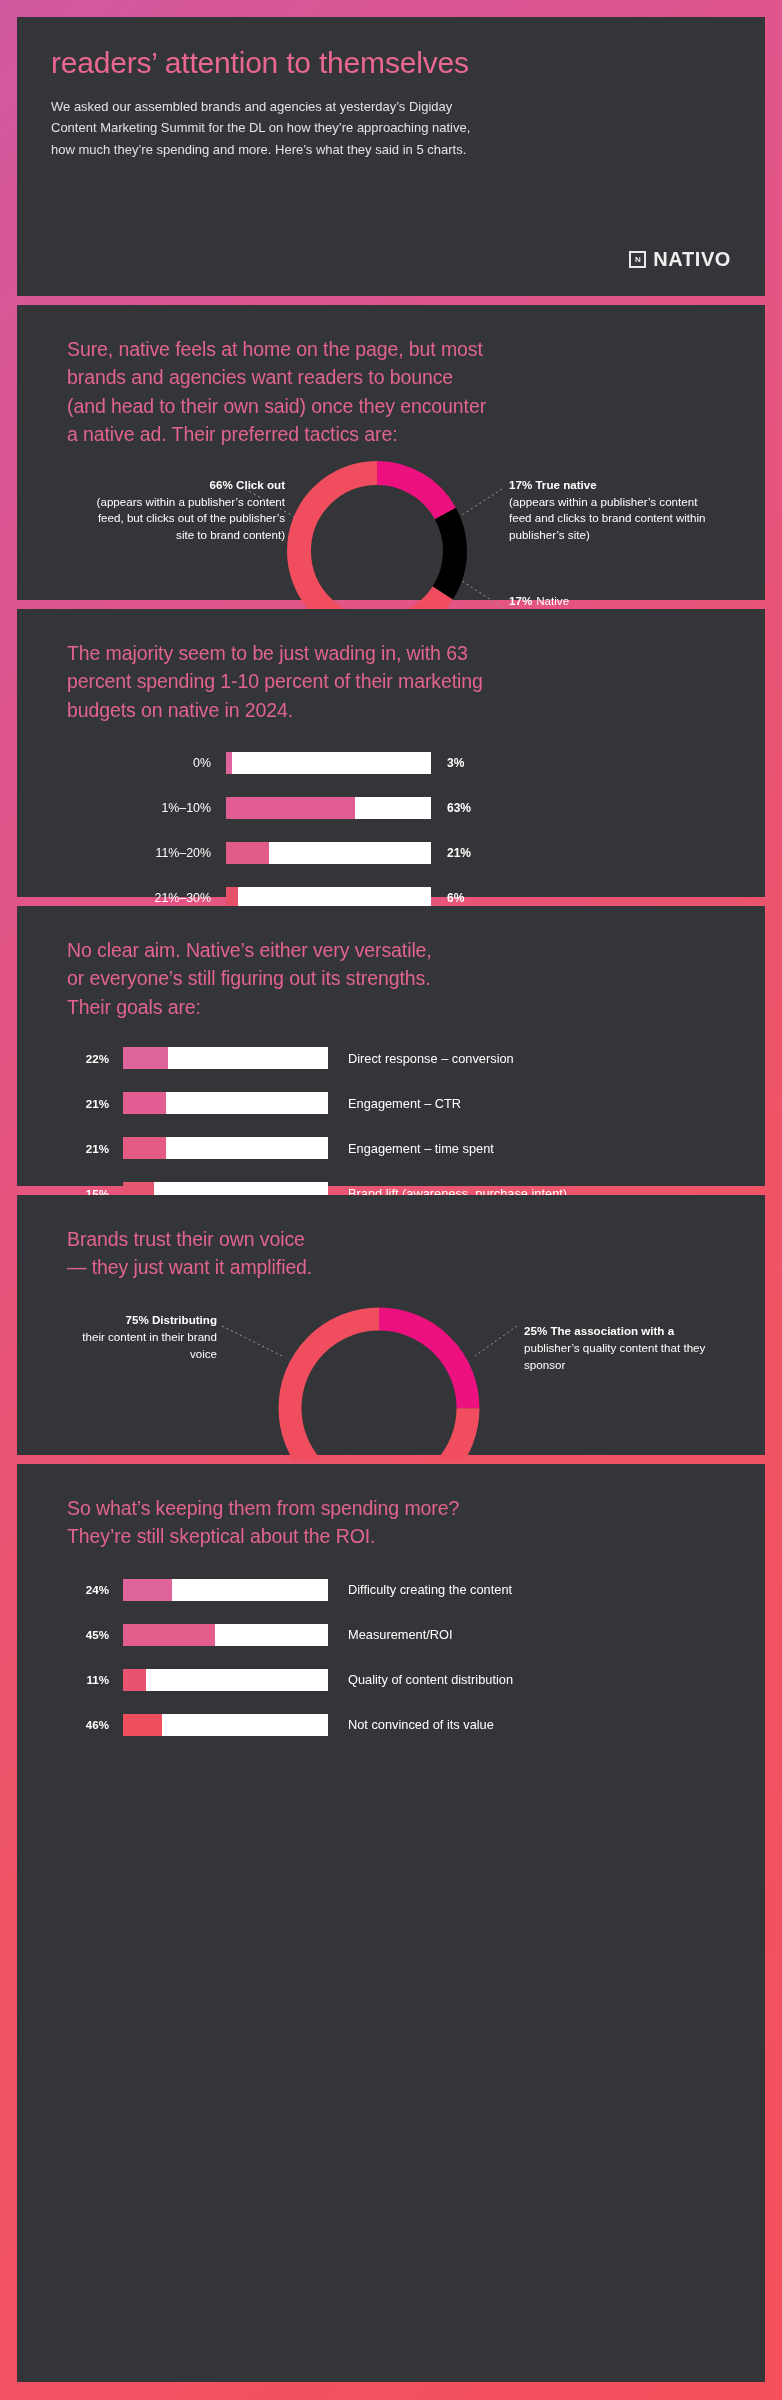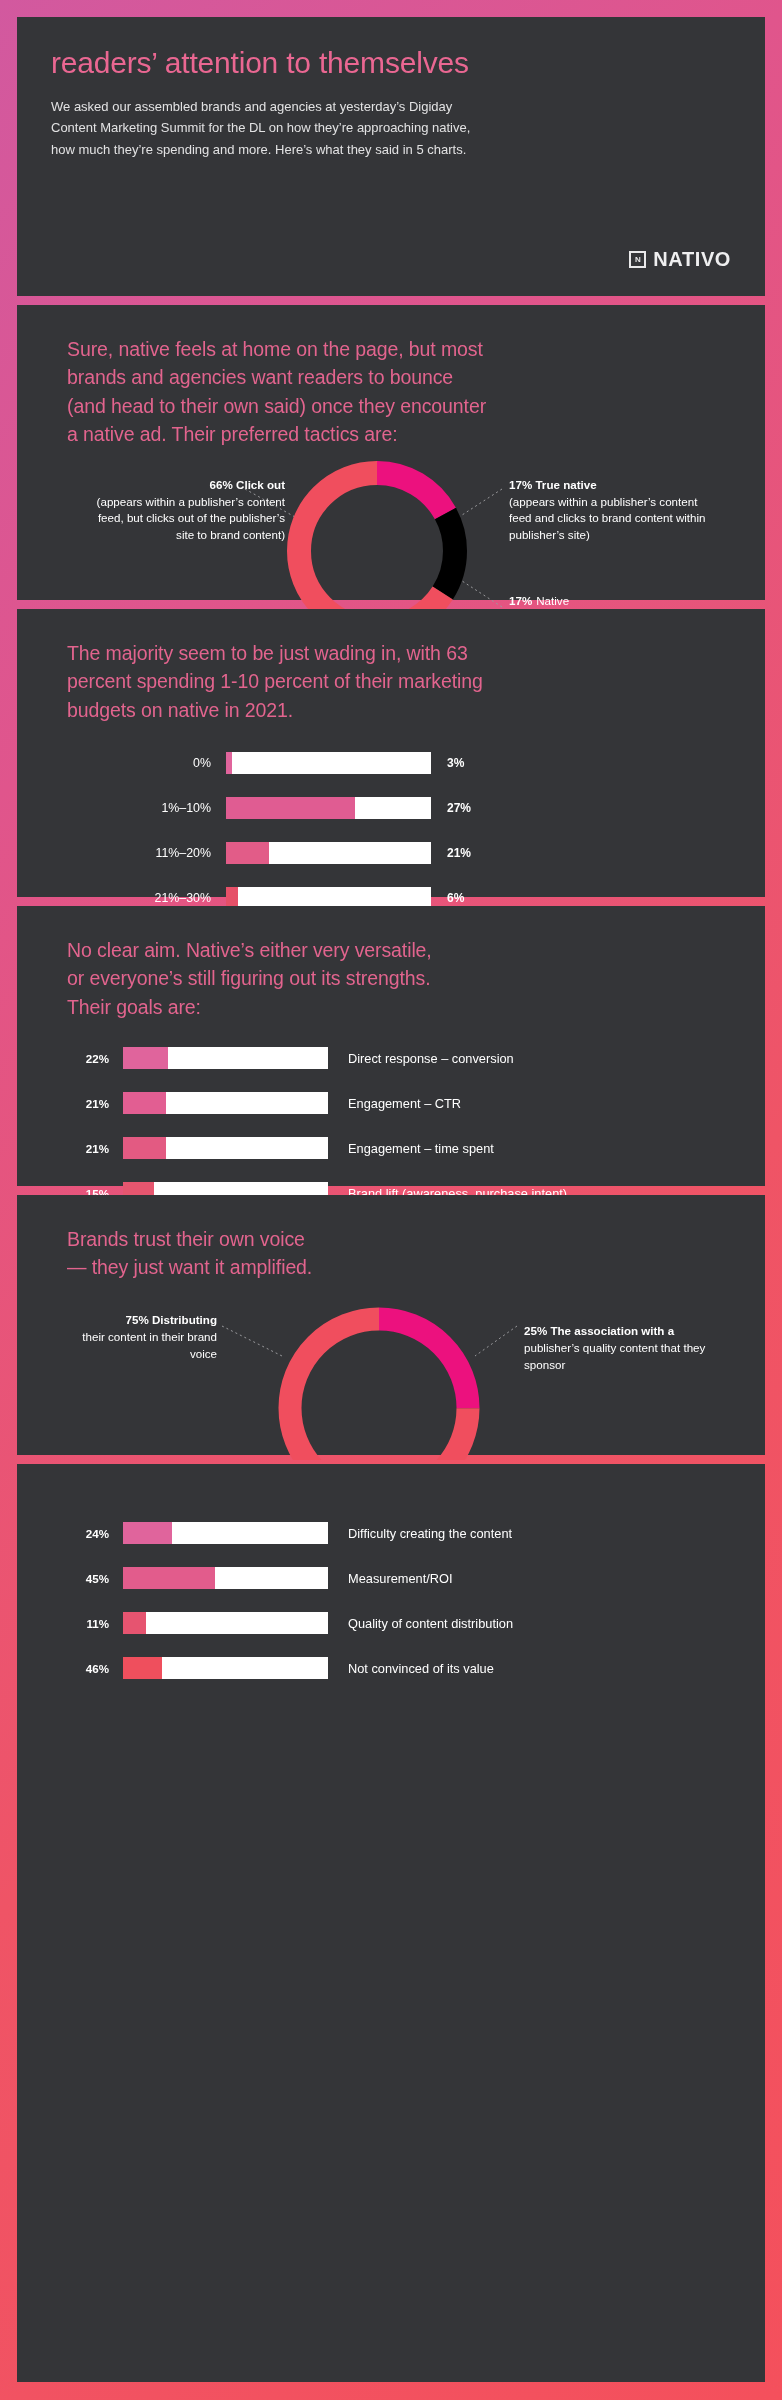--- a/index.html
+++ b/index.html
@@ -125,36 +125,36 @@
       <div class="callout right" style="left:462px; top:132px; width:200px;">
         <b>17%</b><span style="margin-left:4px;">Native</span>
       </div>
     </div>
   </section>
 
   <section class="card bar-sec" style="height:288px;">
     <h2 class="sec-title">
       <span class="ln">The majority seem to be just wading in, with 63</span>
       <span class="ln">percent spending 1-10 percent of their marketing</span>
-      <span class="ln">budgets on native in 2021.</span>
+      <span class="ln">budgets on native in 2024.</span>
     </h2>
     <div class="bars layA" id="budget-bars">
         <div class="bar-row">
           <div class="bar-label">0%</div>
           <div class="bar-track">
             <div class="bar-fill" style="width: 3%; background: rgb(224, 100, 156);"></div>
           </div>
           <div class="bar-value">3%</div>
         </div>
         <div class="bar-row">
           <div class="bar-label">1%–10%</div>
           <div class="bar-track">
             <div class="bar-fill" style="width: 63%; background: rgb(224, 92, 146);"></div>
           </div>
-          <div class="bar-value">27%</div>
+          <div class="bar-value">63%</div>
         </div>
         <div class="bar-row">
           <div class="bar-label">11%–20%</div>
           <div class="bar-track">
             <div class="bar-fill" style="width: 21%; background: rgb(226, 92, 136);"></div>
           </div>
           <div class="bar-value">21%</div>
         </div>
         <div class="bar-row">
           <div class="bar-label">21%–30%</div>
@@ -241,20 +241,24 @@
       </div>
 
       <div class="callout right" style="left:477px; top:14px; width:205px;margin-top:11px;">
         <b>25% The association with a</b>
         <div>publisher’s quality content that they sponsor</div>
       </div>
     </div>
   </section>
 
   <section class="card bar-sec" style="flex:1 1 auto;">
+    <h2 class="sec-title">
+      <span class="ln">So what’s keeping them from spending more?</span>
+      <span class="ln">They’re still skeptical about the ROI.</span>
+    </h2>
     <div class="bars layB" id="barriers-bars" style="margin-top:28px;">
         <div class="bar-row">
           <div class="bar-label">24%</div>
           <div class="bar-track">
             <div class="bar-fill" style="width: 24%; background: rgb(224, 100, 156);"></div>
           </div>
           <div class="bar-value">Difficulty creating the content</div>
         </div>
         <div class="bar-row">
           <div class="bar-label">45%</div>

